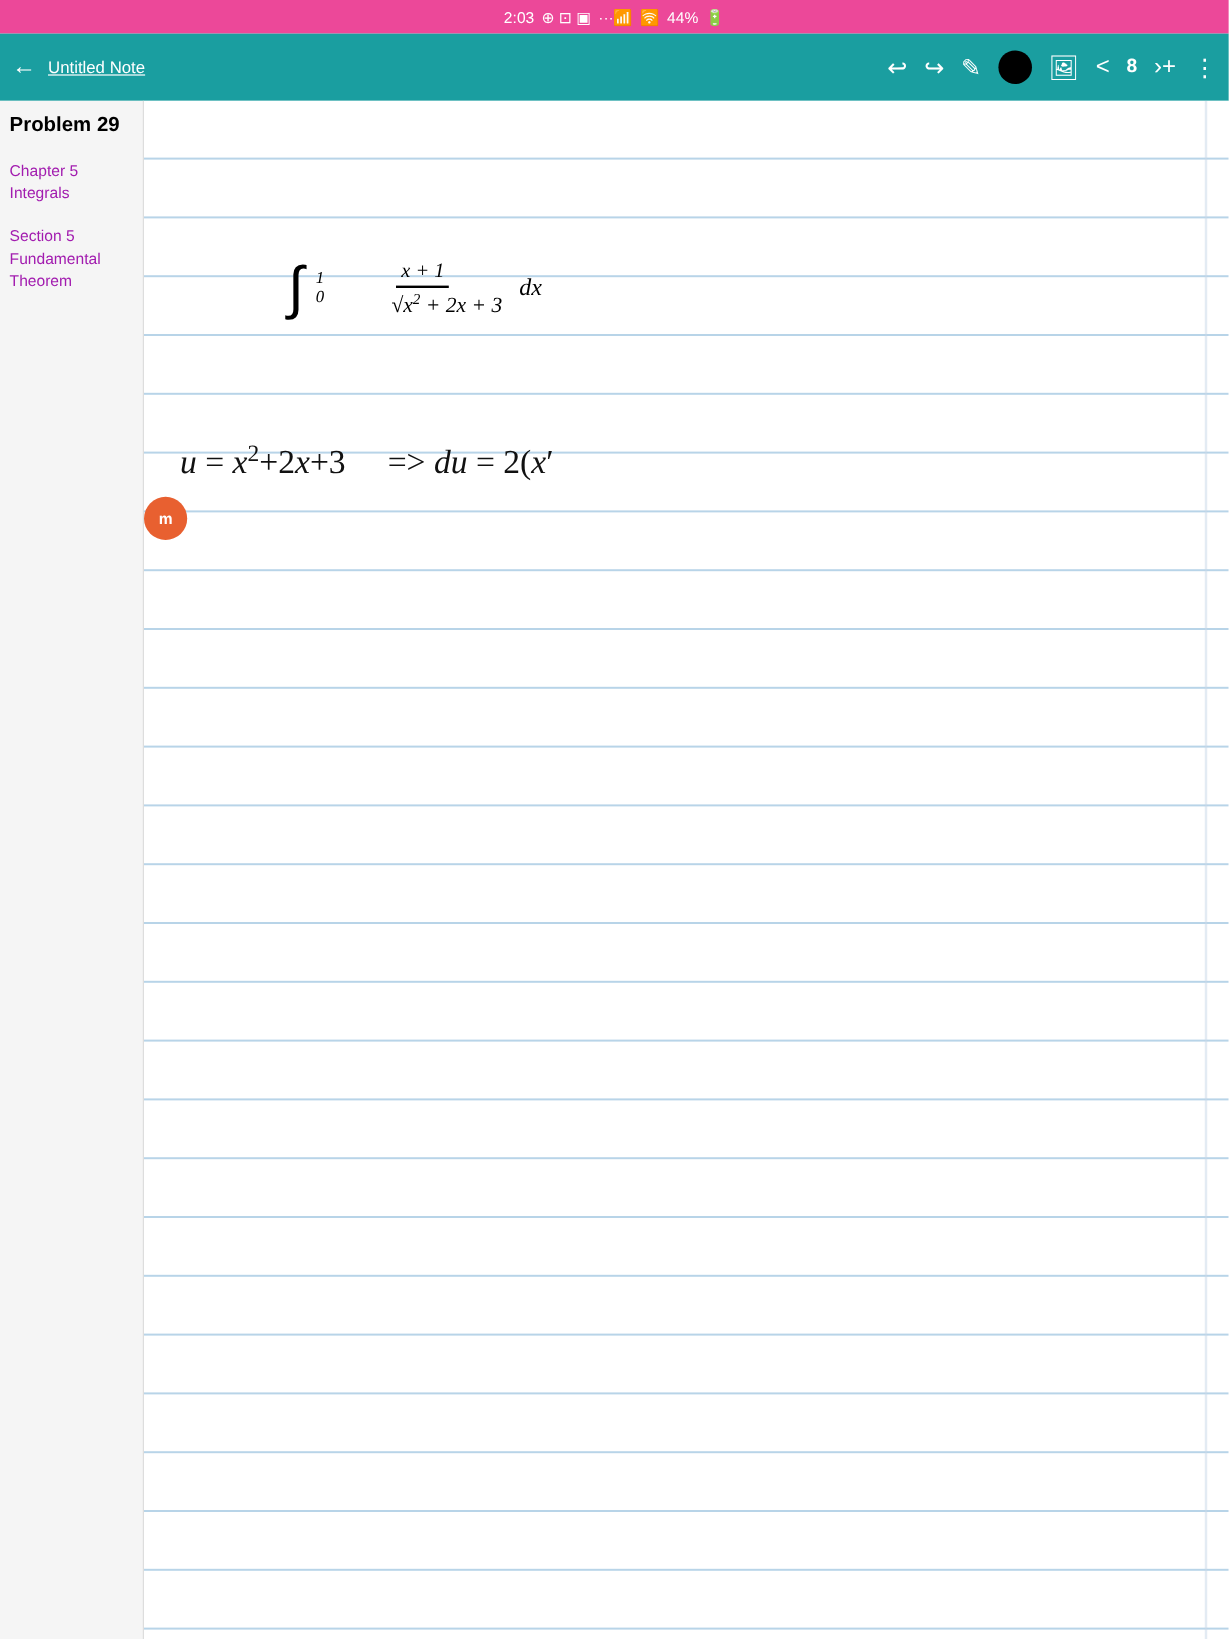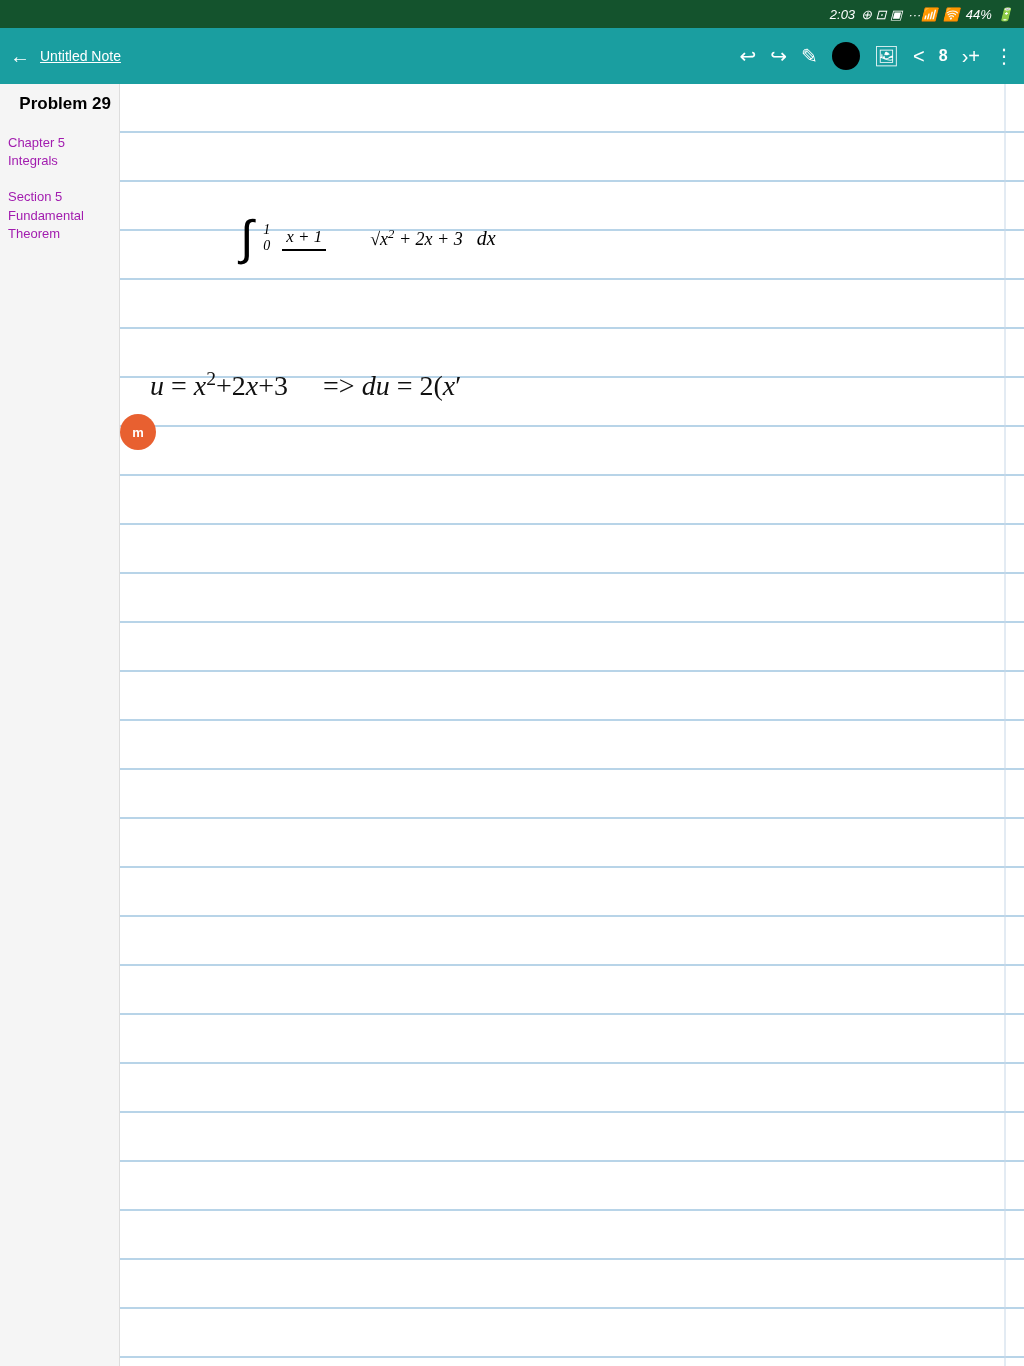--- a/index.html
+++ b/index.html
@@ -1,28 +1,27 @@
 <!DOCTYPE html>
 <html><head>
   <meta charset="utf-8">
   <style>
     * { margin: 0; padding: 0; box-sizing: border-box; }
     body { width: 1024px; height: 1366px; overflow: hidden; font-family: sans-serif; background: #fff; }
 
     
     #status-bar {
       height: 28px;
-      background: #14532d;
-      display: flex;
-      align-items: center;
-      justify-content: flex-end;
+      background: #ec4899;
+      display: flex;
+      align-items: center;
+      justify-content: center;
       padding: 0 10px;
       color: #fff;
       font-size: 13px;
-      font-style: italic;
     }
     #status-bar .left { display: flex; align-items: center; gap: 6px; }
     #status-bar .right { display: flex; align-items: center; gap: 6px; }
 
     
     #top-bar {
       height: 56px;
       background: #1a9ea0;
       display: flex;
       align-items: center;
@@ -69,21 +68,20 @@
       min-width: 120px;
       background: #f5f5f5;
       border-right: 1px solid #ddd;
       padding: 10px 8px;
     }
     #sidebar .problem-label {
       font-size: 17px;
       font-weight: bold;
       color: #000;
       margin-bottom: 20px;
-      text-align: right;
     }
     #sidebar .section-label {
       font-size: 13px;
       color: #a21caf;
       line-height: 1.4;
     }
 
     
     #note-area {
       flex: 1;
@@ -159,21 +157,21 @@
       font-size: 14px;
       margin-right: 2px;
       position: relative;
       top: 0;
     }
     .integral-limits .upper { align-self: flex-end; }
     .integral-limits .lower { align-self: flex-start; }
 
     .fraction {
       display: inline-flex;
-      flex-direction: row;
+      flex-direction: column;
       align-items: center;
       vertical-align: middle;
       margin: 0 4px;
     }
     .fraction .numerator {
       border-bottom: 2px solid #000;
       padding: 2px 4px;
       font-size: 17px;
     }
     .fraction .denominator {

